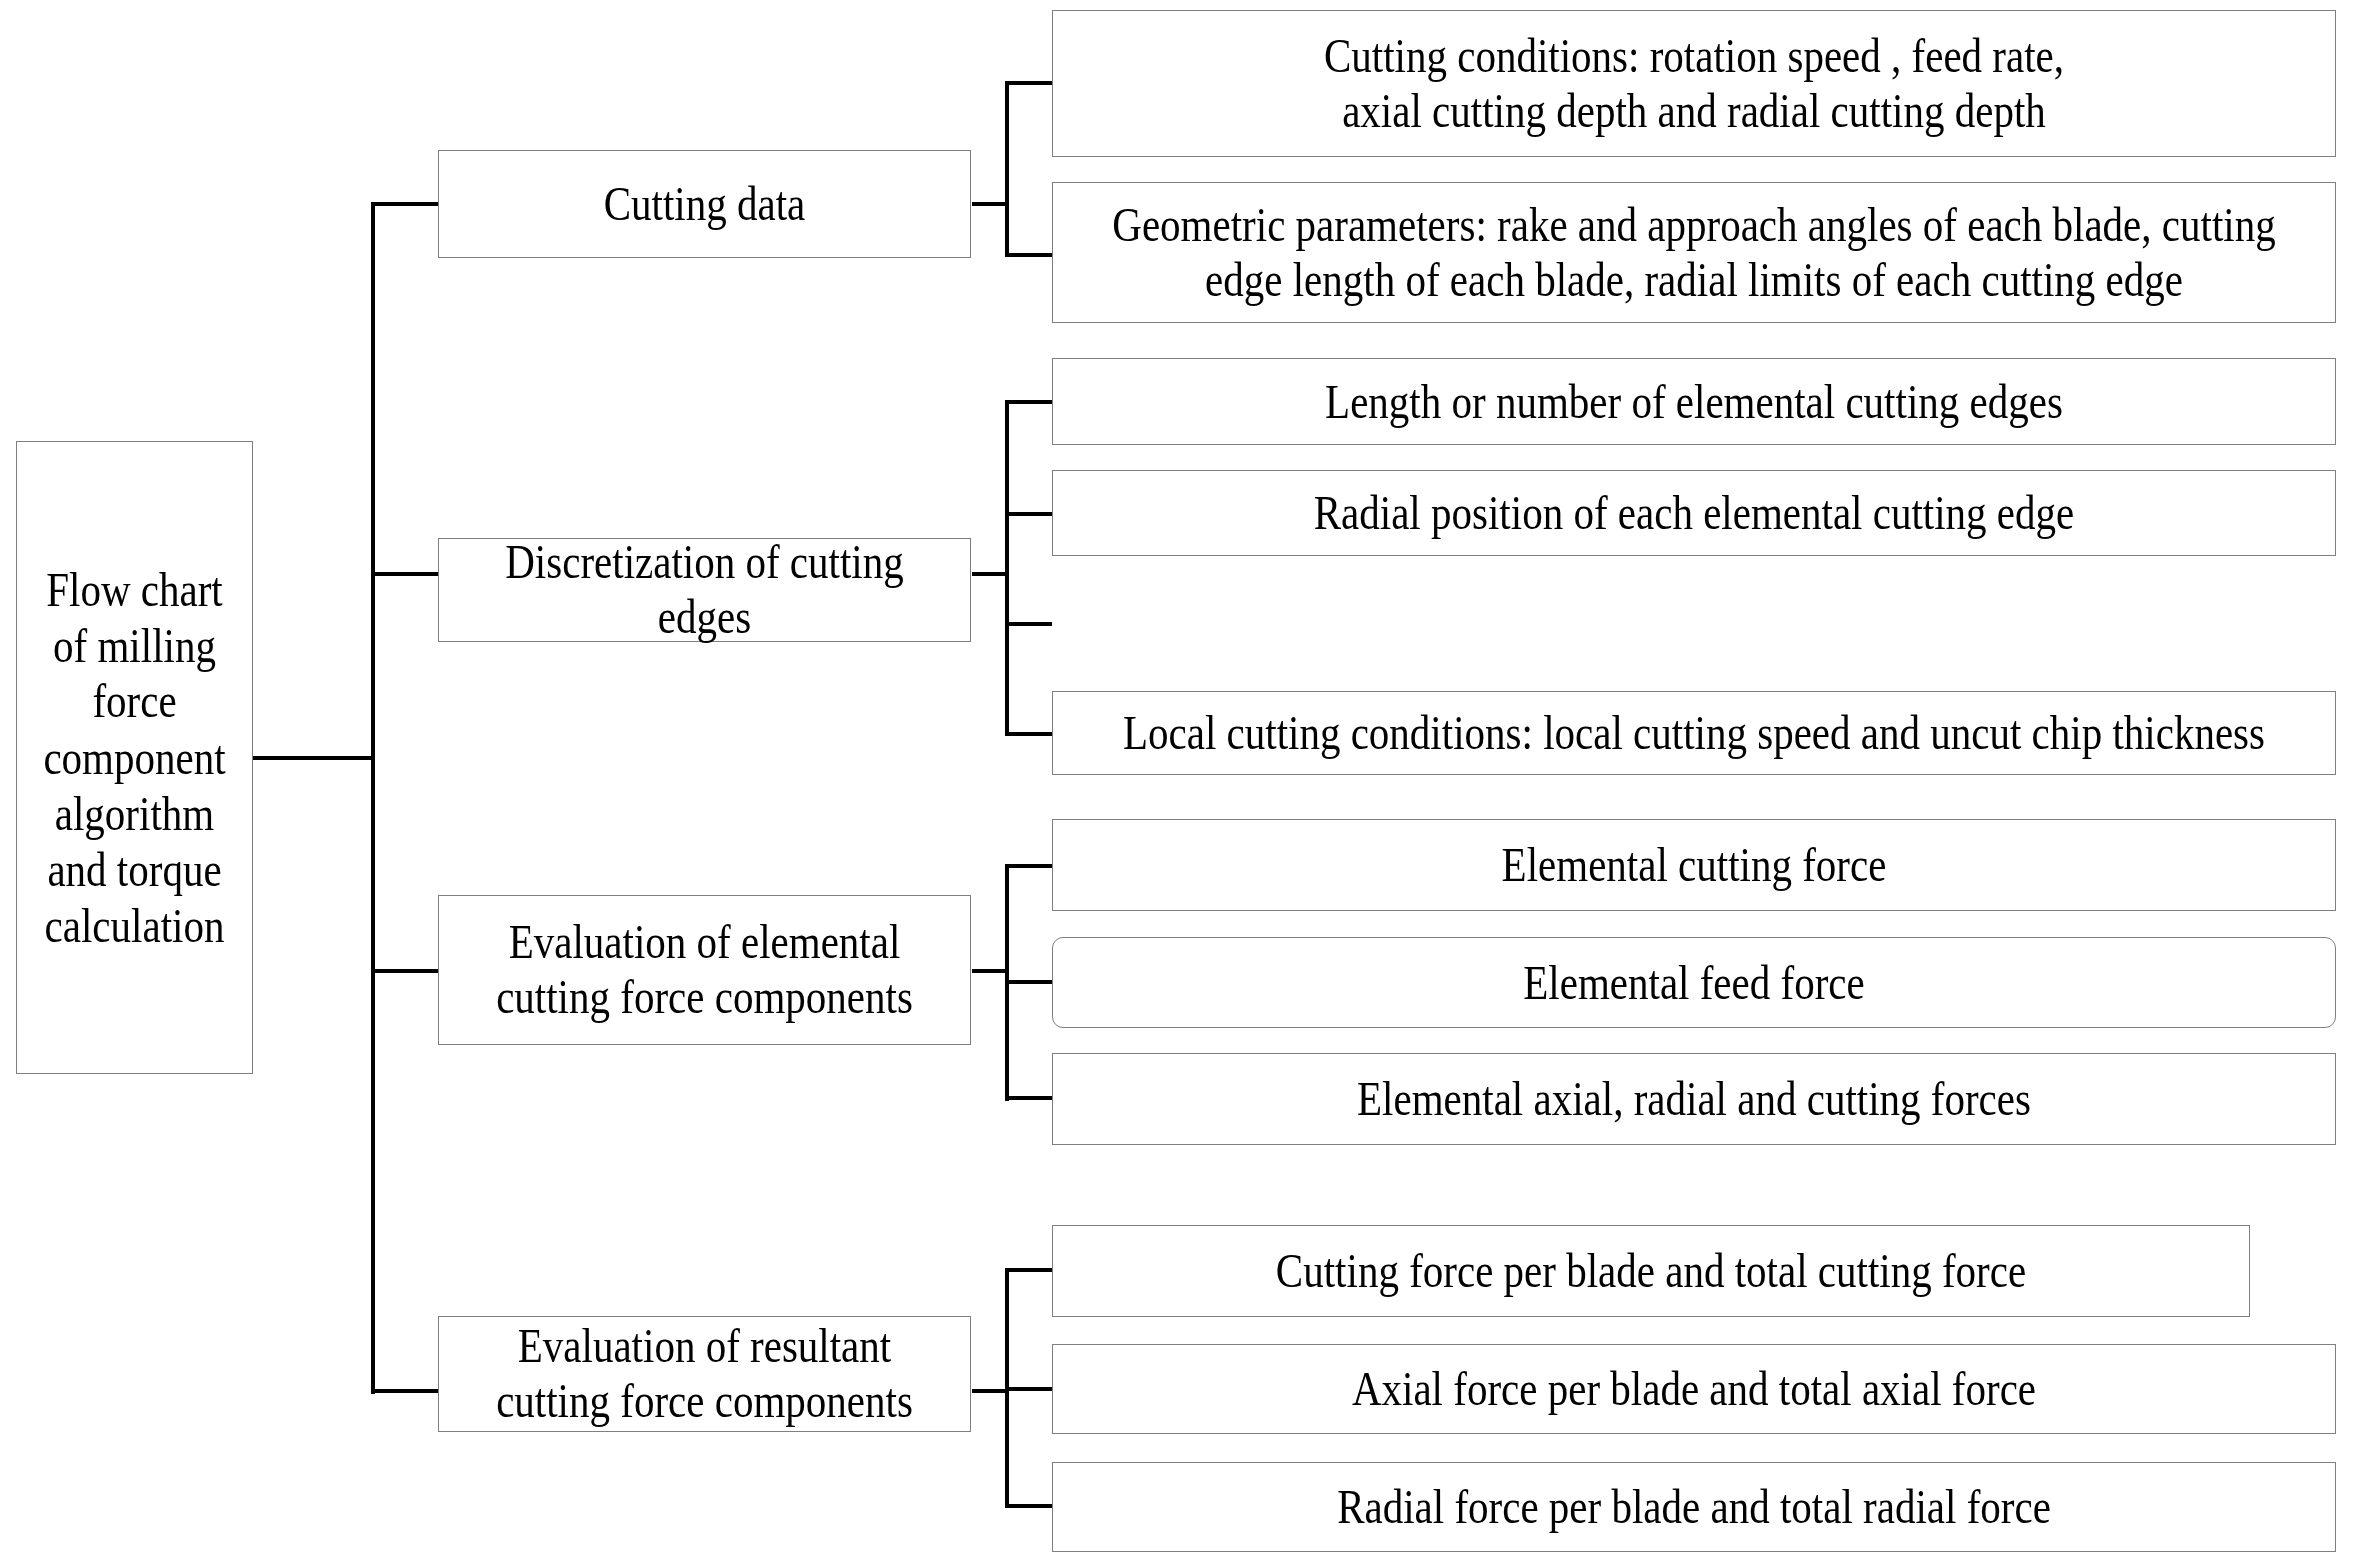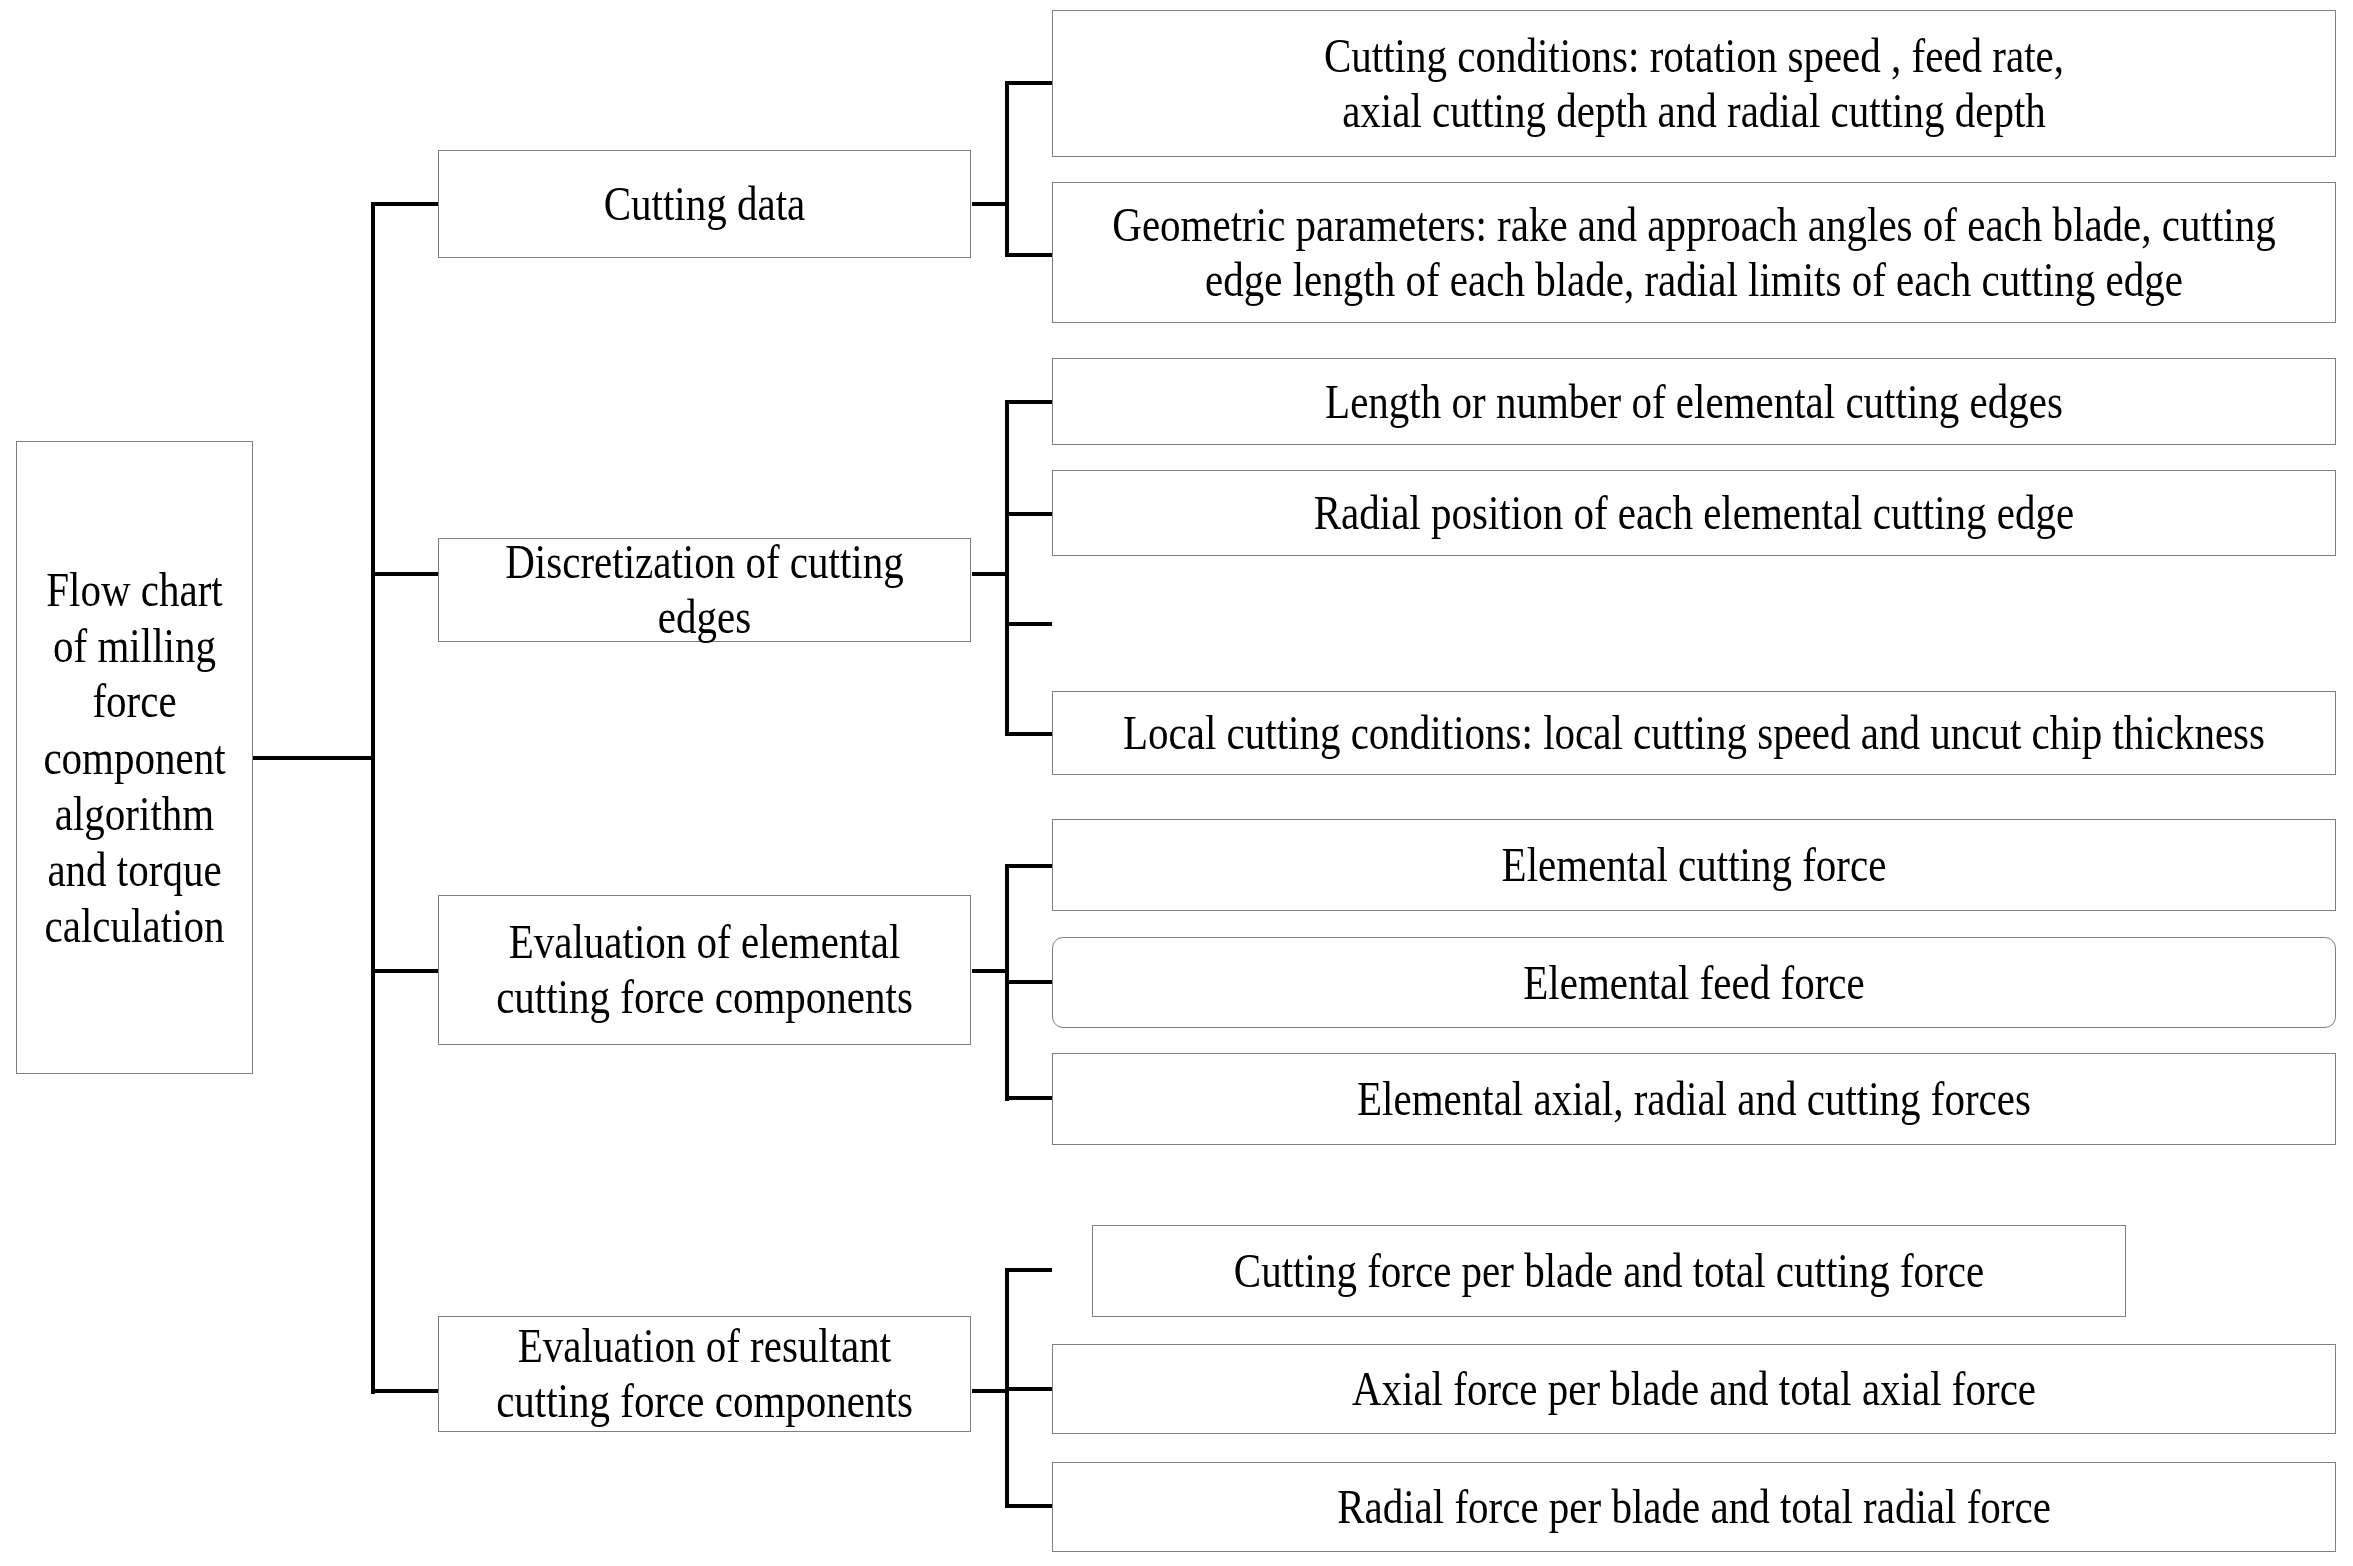--- a/index.html
+++ b/index.html
@@ -76,21 +76,21 @@
   <div class="box leaf" style="left:1052px;top:819px;width:1284px;height:92px;">
     <span class="txt">Elemental cutting force</span>
   </div>
   <div class="box leaf" style="left:1052px;top:937px;width:1284px;height:91px;border-radius:11px;">
     <span class="txt">Elemental feed force</span>
   </div>
   <div class="box leaf" style="left:1052px;top:1053px;width:1284px;height:92px;">
     <span class="txt">Elemental axial, radial and cutting forces</span>
   </div>
 
-  <div class="box leaf" style="left:1092px;top:1225px;width:1034px;height:92px;">
+  <div class="box leaf" style="left:1052px;top:1225px;width:1198px;height:92px;">
     <span class="txt">Cutting force per blade and total cutting force</span>
   </div>
   <div class="box leaf" style="left:1052px;top:1344px;width:1284px;height:90px;">
     <span class="txt">Axial force per blade and total axial force</span>
   </div>
   <div class="box leaf" style="left:1052px;top:1462px;width:1284px;height:90px;">
     <span class="txt">Radial force per blade and total radial force</span>
   </div>
 
   <div class="line" style="left:253px;top:756px;width:118px;height:4.2px;"></div>

